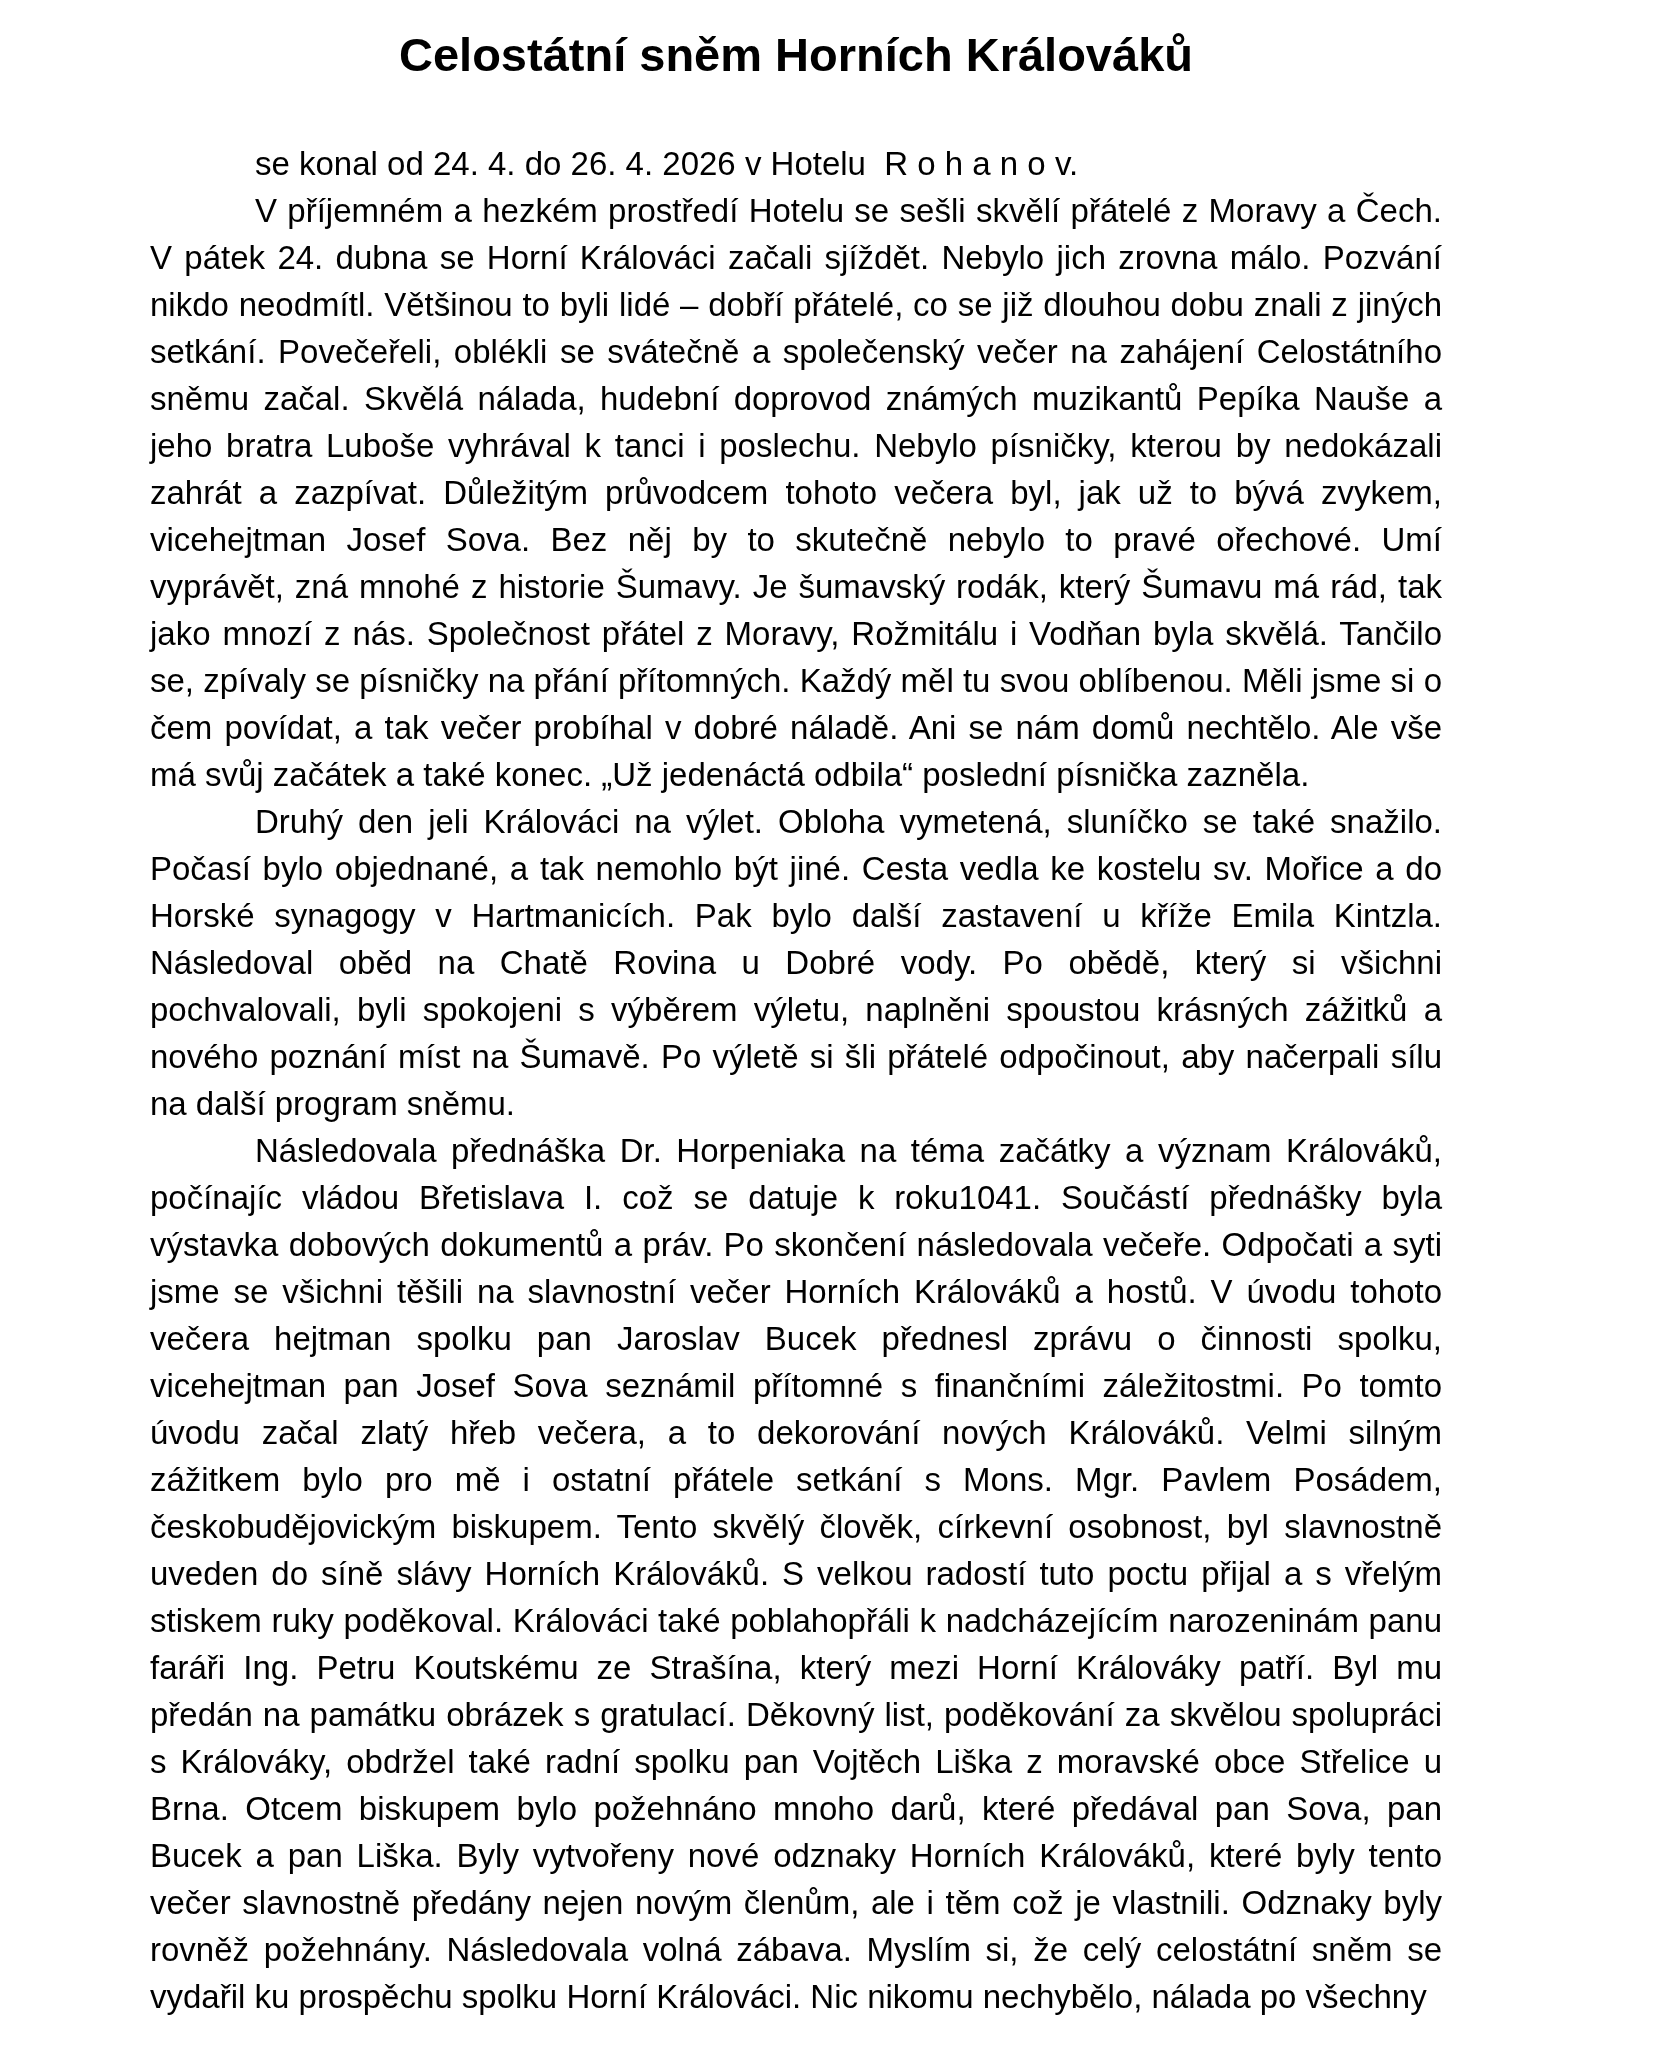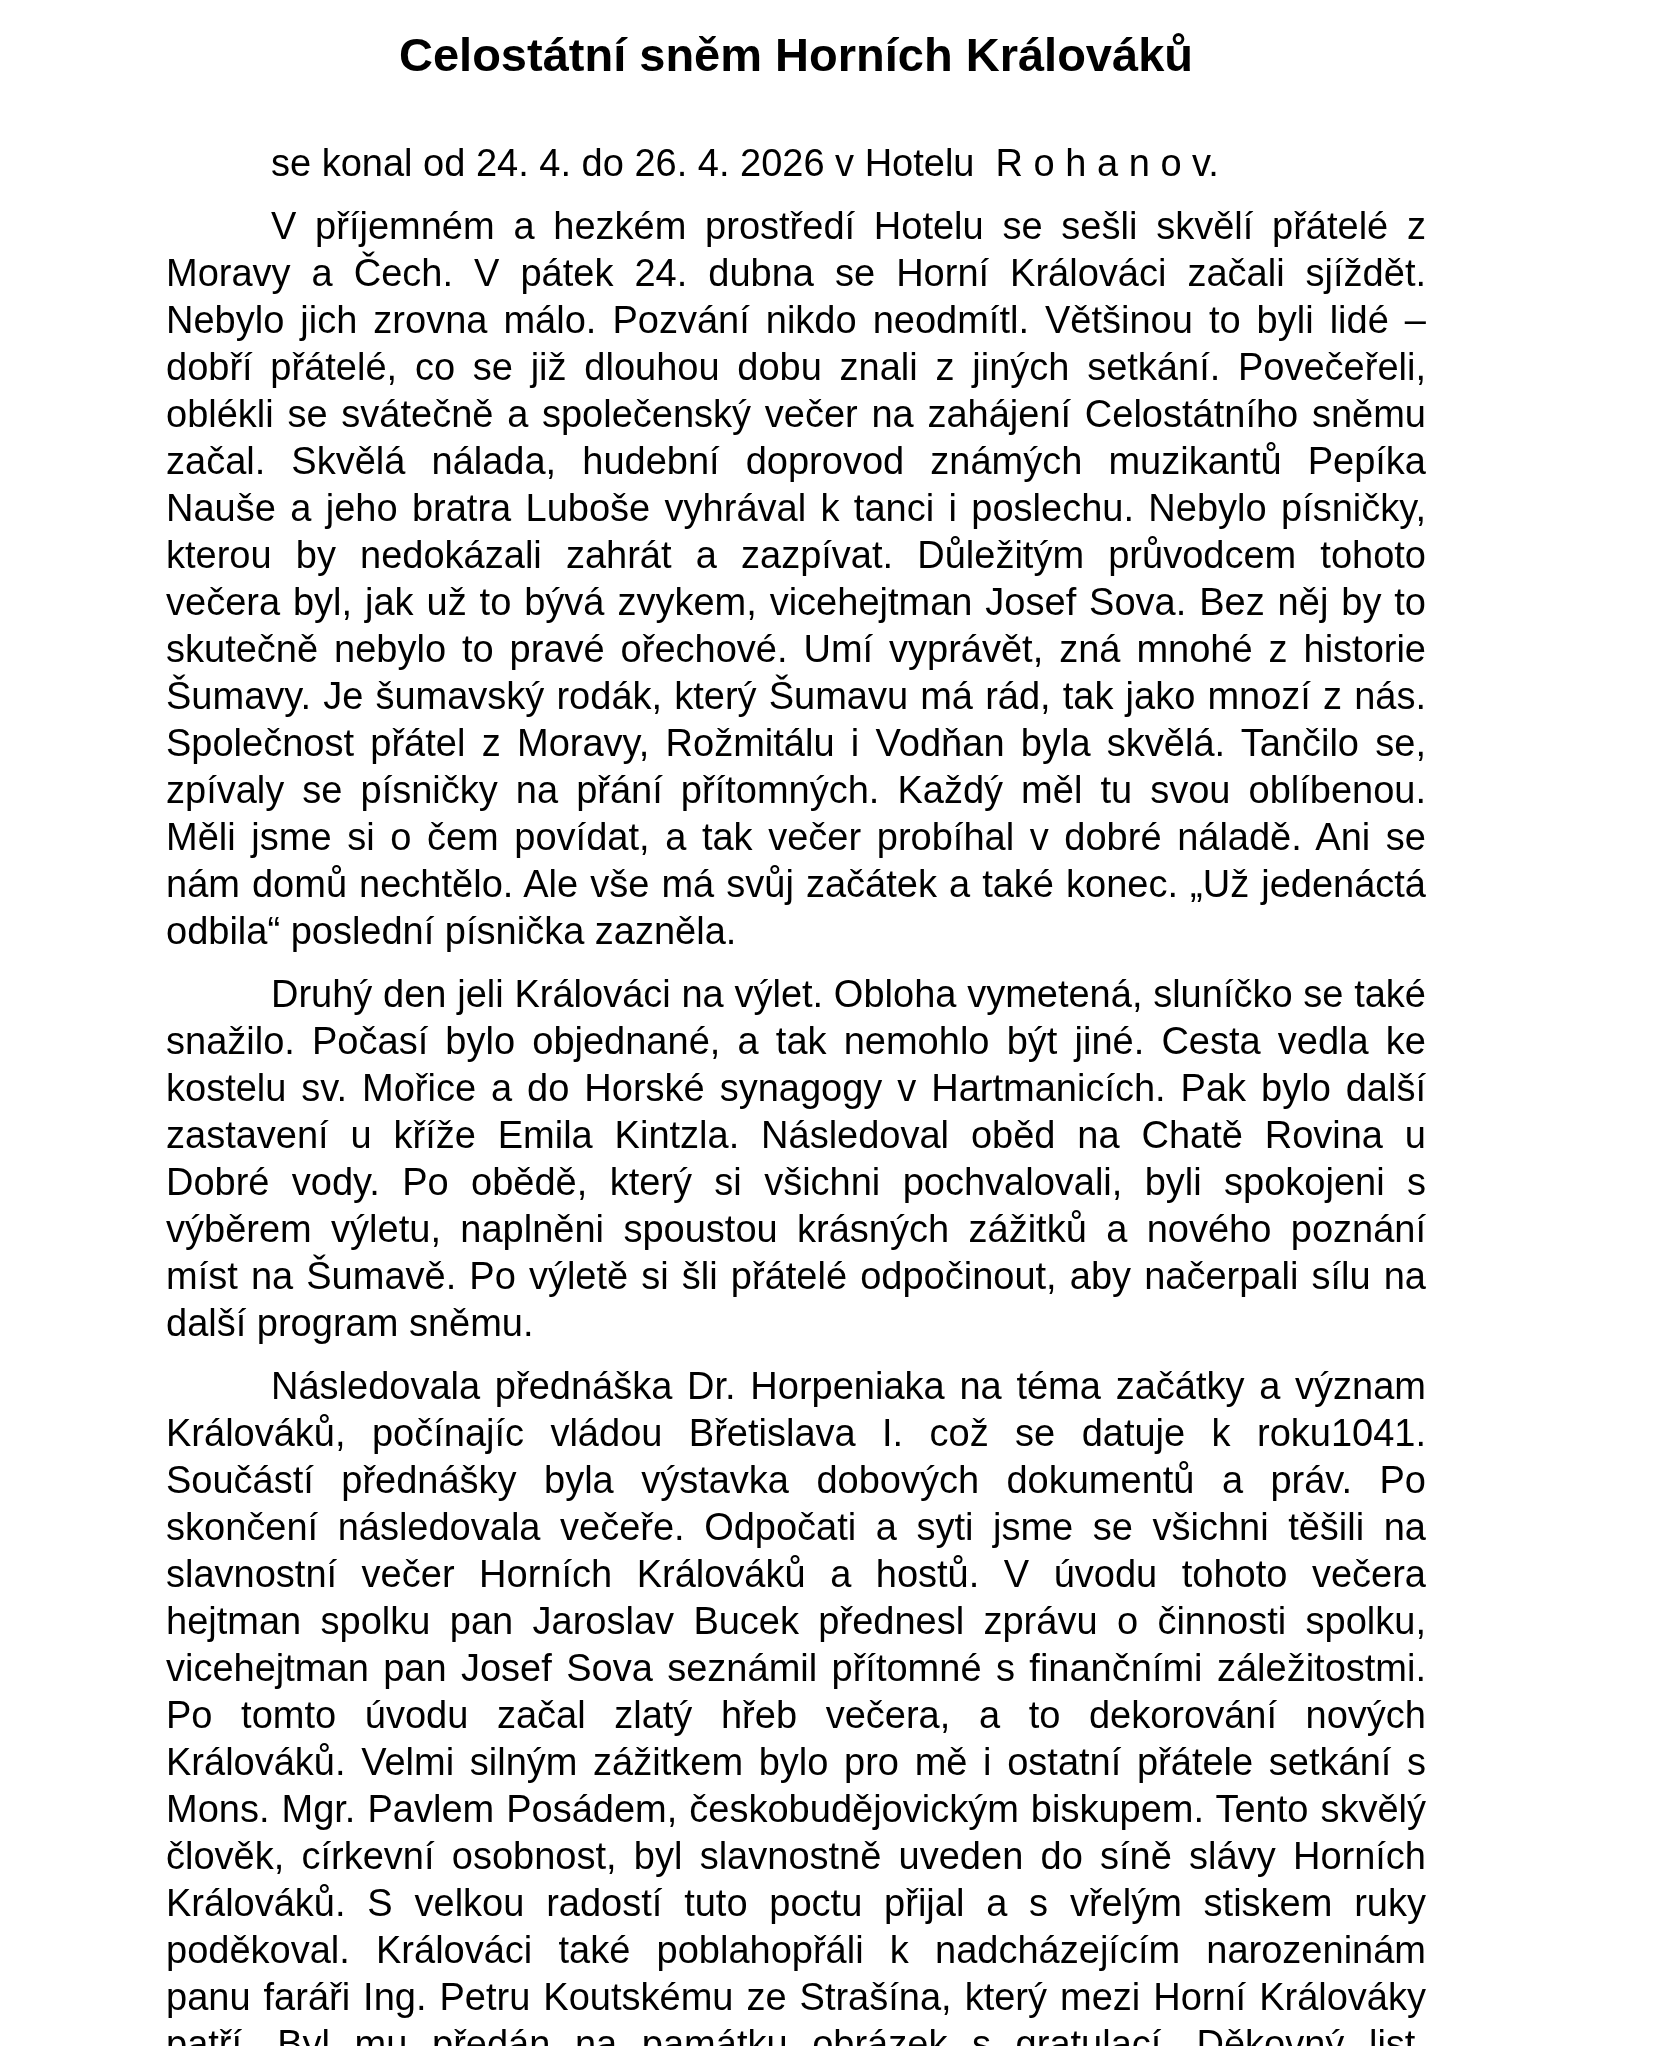--- a/index.html
+++ b/index.html
@@ -22,22 +22,22 @@
     overflow: hidden;
   }
   .title {
     margin: 0 0 58px 0;
     font-size: 47px;
     line-height: 1.15;
     font-weight: 700;
     text-align: center;
   }
   .para {
-    margin: 16px;
-    font-size: 38px;
+    margin: 0;
+    font-size: 33px;
     line-height: 47px;
     text-align: justify;
     text-indent: 105px;
   }
   .para strong {
     font-weight: 400;
   }
 </style>
 </head>
 <body>

